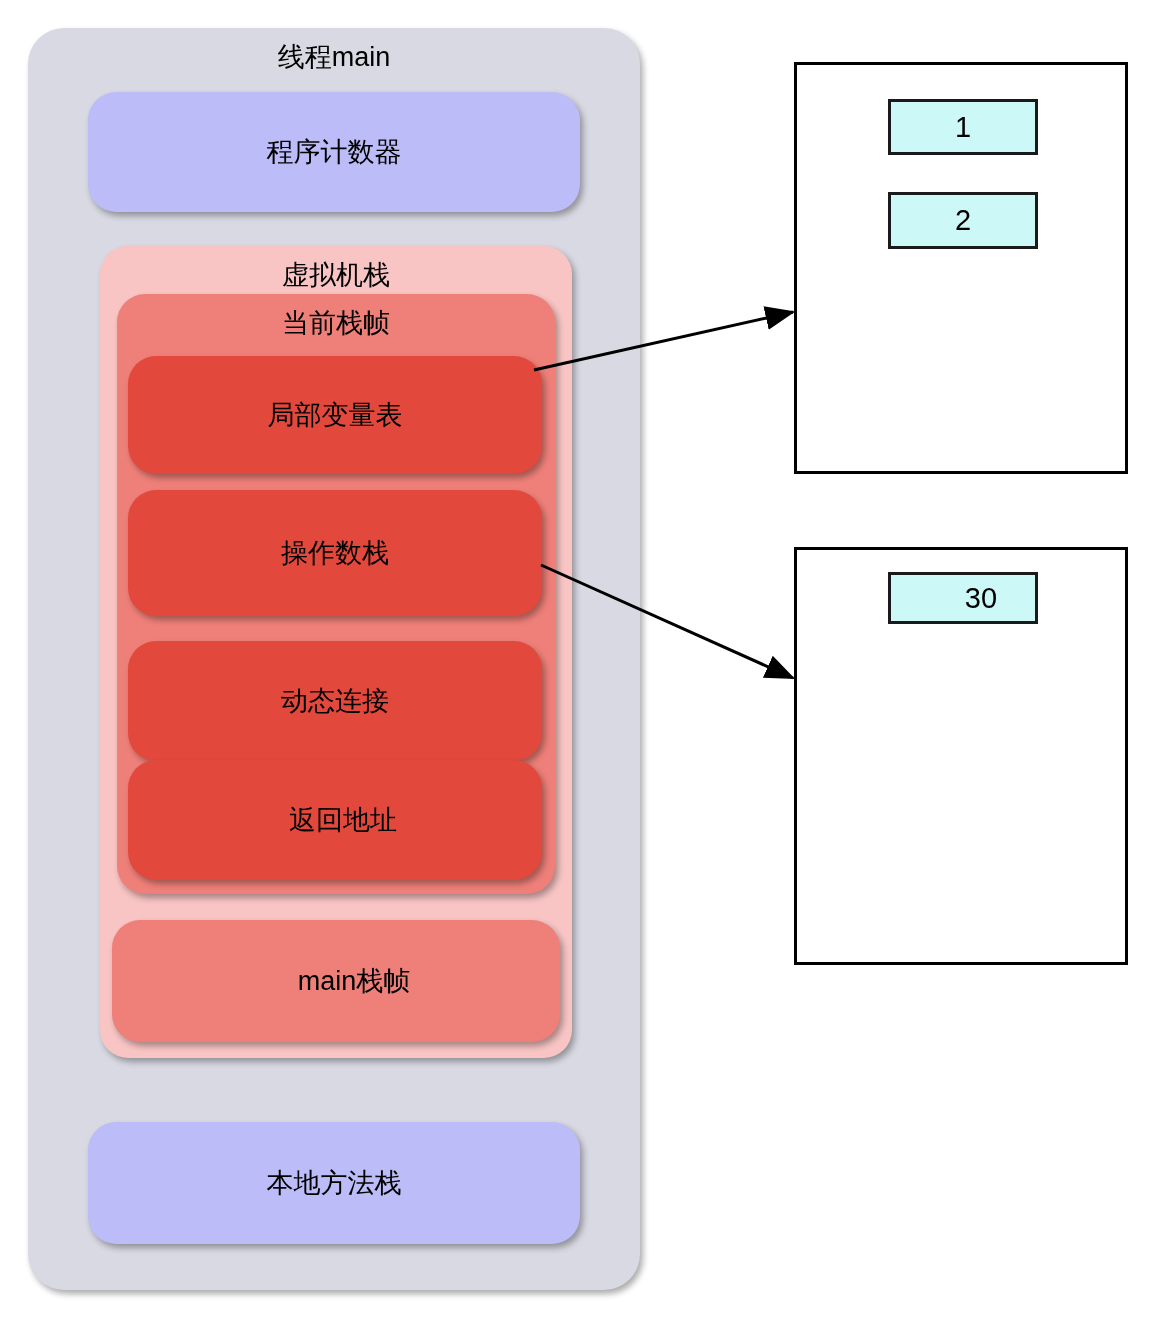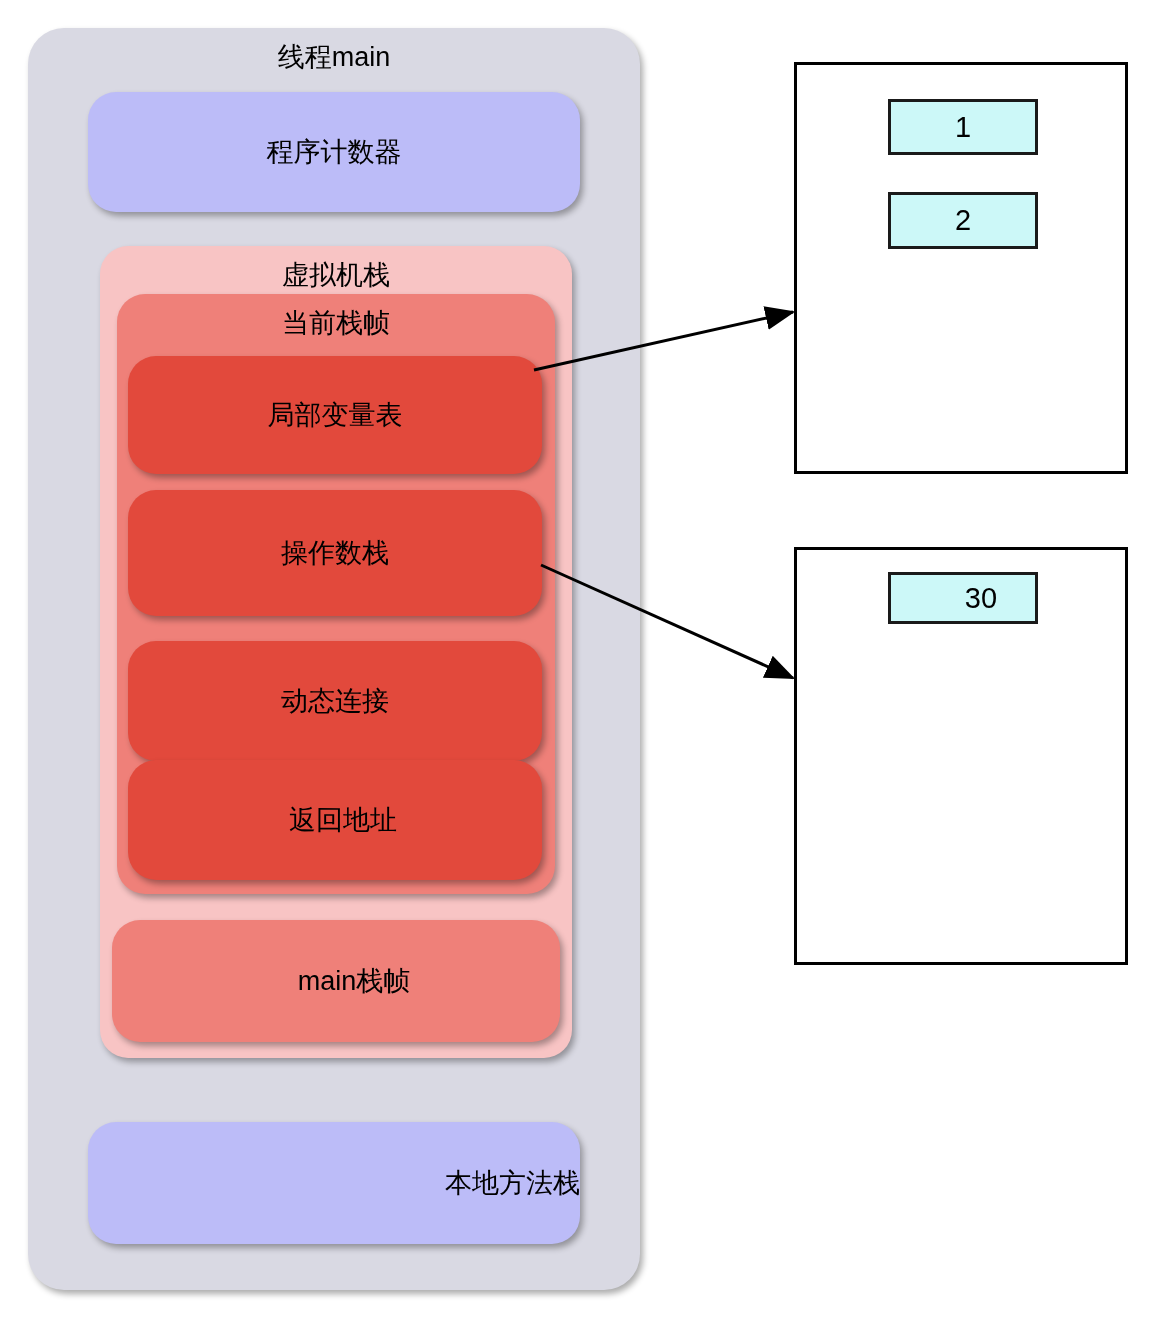--- a/index.html
+++ b/index.html
@@ -100,21 +100,20 @@
     left: 112px; top: 920px;
     width: 448px; height: 122px;
     background: #ef8079;
     padding-left: 36px;
   }
 
   #native-method-stack {
     left: 88px;  top: 1122px;
     width: 492px; height: 122px;
     background: #bcbcf8;
-    justify-content: flex-end;
   }
 
   
   .panel {
     position: absolute;
     box-sizing: border-box;
     background: #ffffff;
     border: 3px solid #000000;
   }
   #panel-top  { left: 794px; top: 62px;  width: 334px; height: 412px; }

